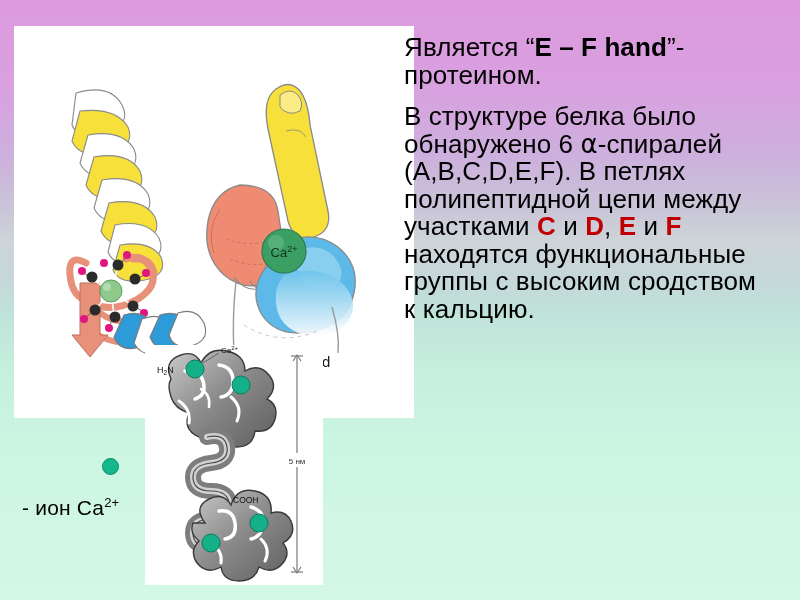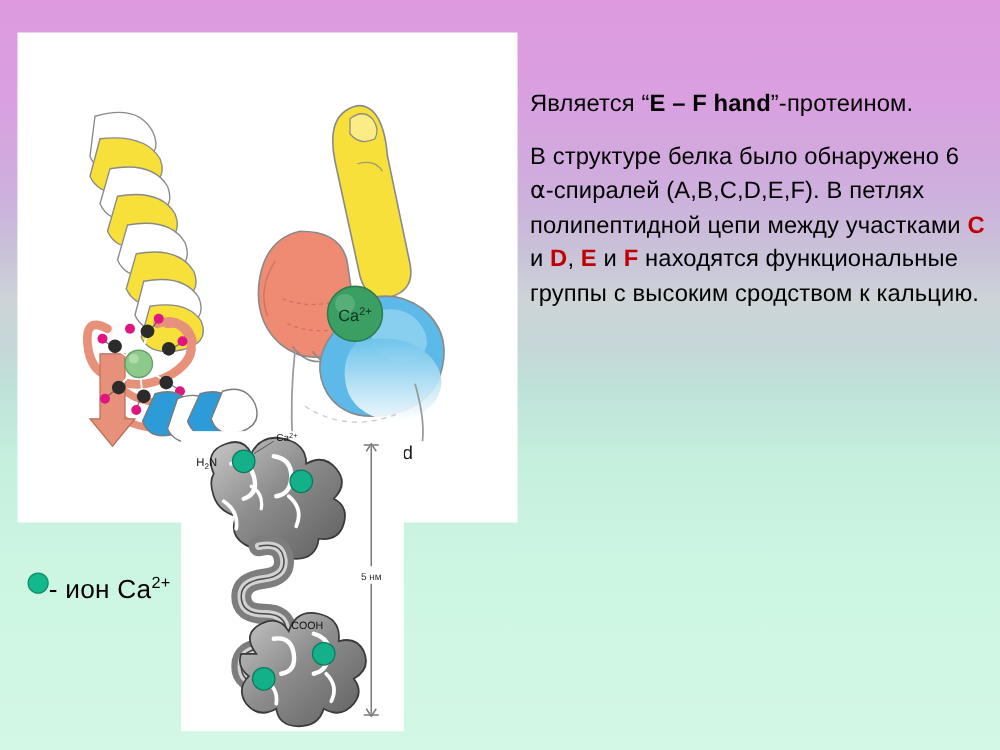--- a/index.html
+++ b/index.html
@@ -52,50 +52,50 @@
 
   
   .fig-svg { display: block; width: 100%; height: 100%; }
 
   
   #legend {
     position: absolute;
     left: 22px;
     top: 458px;
     display: flex;
-    align-items: flex-start;
-    gap: 0;
+    align-items: flex-end;
+    gap: 20px;
+    flex-direction: column;
   }
   #legend .dot {
     width: 15px;
     height: 15px;
     border-radius: 50%;
     background: #13b98a;
     border: 1px solid #0d8c68;
     flex: 0 0 auto;
   }
   #legend .legend-text {
     font-size: 21px;
     color: #000;
     white-space: nowrap;
     letter-spacing: .2px;
   }
   #legend .legend-text sup { font-size: .62em; }
 
   
   #bodytext {
     position: absolute;
-    left: 424px;
+    left: 404px;
     top: 34px;
     width: 366px;
-    font-size: 19px;
+    font-size: 26px;
     line-height: 27.5px;
     color: #000;
     letter-spacing: .1px;
-    margin-top: 36px;
   }
   #bodytext p { margin: 0 0 14px 0; }
   #bodytext p:last-child { margin-bottom: 0; }
   .bold { font-weight: bold; }
   .red  { color: #c00000; font-weight: bold; }
   .greek { font-family: "DejaVu Sans", sans-serif; }
 </style>
 </head>
 <body>
 

